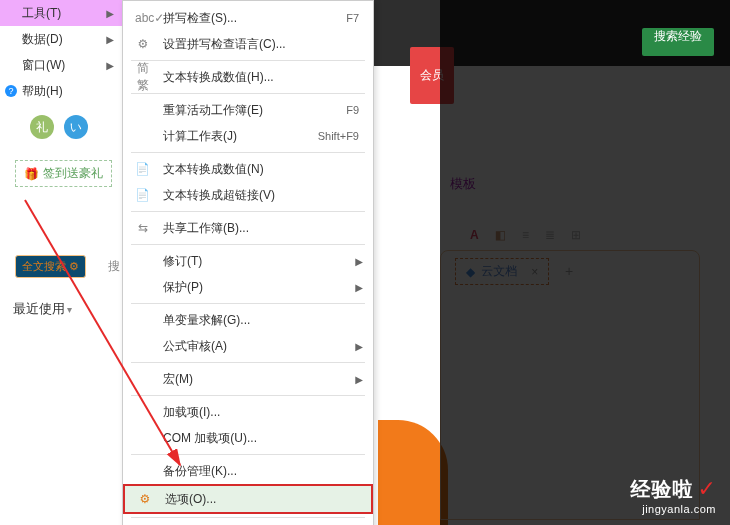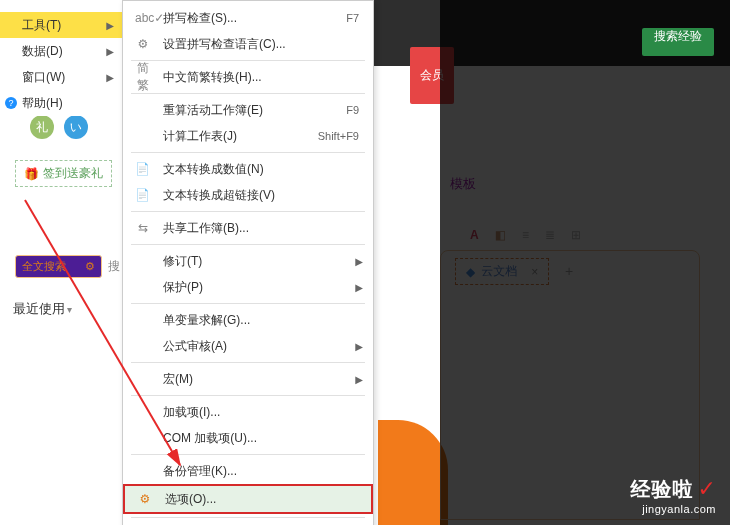--- a/index.html
+++ b/index.html
@@ -1,30 +1,30 @@
 <!DOCTYPE html>
 <html><head>
 <meta charset="utf-8">
 <style>
   * { box-sizing: border-box; margin: 0; padding: 0; font-family: "Microsoft YaHei", sans-serif; }
   body { width: 730px; height: 525px; position: relative; background: #fff; overflow: hidden; }
 
   
   .main-menu { position: absolute; left: 0; top: 0; width: 122px; background: #fff; z-index: 5; }
   .main-menu .mitem { display: flex; align-items: center; height: 26px; padding-left: 22px; font-size: 12px; color: #333; position: relative; }
-  .main-menu .mitem.hi { background: #fde047; margin-top: 12px; }
+  .main-menu .mitem.hi { background: #f0abfc; }
   .main-menu .mitem .arrow { position: absolute; right: 8px; color: #666; font-size: 10px; }
   .main-menu .helpicon { width: 12px; height: 12px; border-radius: 50%; background: #1e90ff; color: #fff; font-size: 9px; line-height: 12px; text-align: center; position: absolute; left: 5px; }
 
   
   .signin { position: absolute; left: 15px; top: 160px; border: 1px dashed #a0c8a0; color: #5aa05a; font-size: 12px; padding: 4px 8px; display: flex; align-items: center; gap: 4px; }
   .signin .gicon { color: #5aa05a; }
 
   
-  .pill { position: absolute; left: 15px; top: 255px; background: #4c1d95; border: 1px solid #f5c080; color: #d97a1a; font-size: 11px; padding: 3px 6px; border-radius: 3px; display: flex; align-items: center; gap: 19px; }
+  .pill { position: absolute; left: 15px; top: 255px; background: #0c4a6e; border: 1px solid #f5c080; color: #d97a1a; font-size: 11px; padding: 3px 6px; border-radius: 3px; display: flex; align-items: center; gap: 3px; }
   .pill .gear { color: #d97a1a; }
   .searchhint { position: absolute; left: 108px; top: 258px; font-size: 12px; color: #888; }
 
   .recent { position: absolute; left: 13px; top: 300px; font-size: 13px; color: #333; }
   .recent .dd { color: #888; font-size: 10px; margin-left: 2px; }
 
   
   .cicons { position: absolute; left: 30px; top: 115px; display: flex; gap: 10px; }
   .cicon { width: 24px; height: 24px; border-radius: 50%; display: flex; align-items: center; justify-content: center; color: #fff; font-size: 12px; }
 
@@ -114,21 +114,21 @@
     <span>拼写检查(S)...</span>
     <span class="shortcut">F7</span>
   </div>
   <div class="sitem">
     <span class="icon">⚙</span>
     <span>设置拼写检查语言(C)...</span>
   </div>
   <div class="sep"></div>
   <div class="sitem">
     <span class="icon">简繁</span>
-    <span>中文简繁转换(H)...</span>
+    <span>文本转换成数值(H)...</span>
   </div>
   <div class="sep"></div>
   <div class="sitem">
     <span>重算活动工作簿(E)</span>
     <span class="shortcut">F9</span>
   </div>
   <div class="sitem">
     <span>计算工作表(J)</span>
     <span class="shortcut">Shift+F9</span>
   </div>

